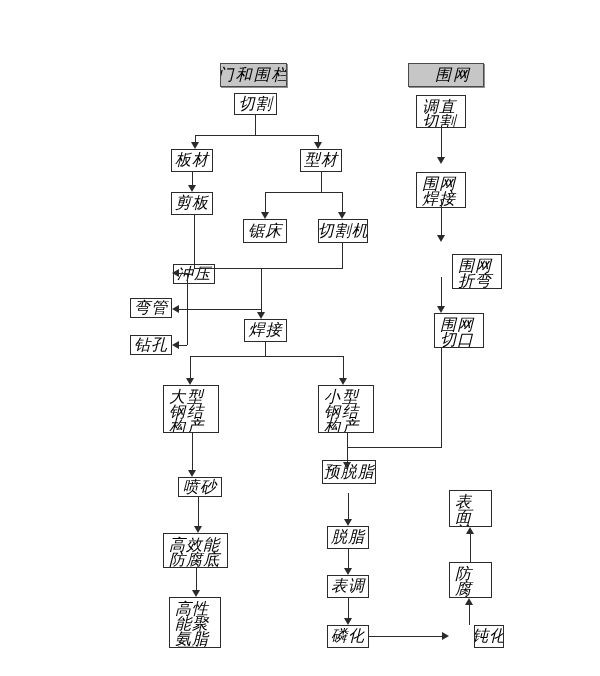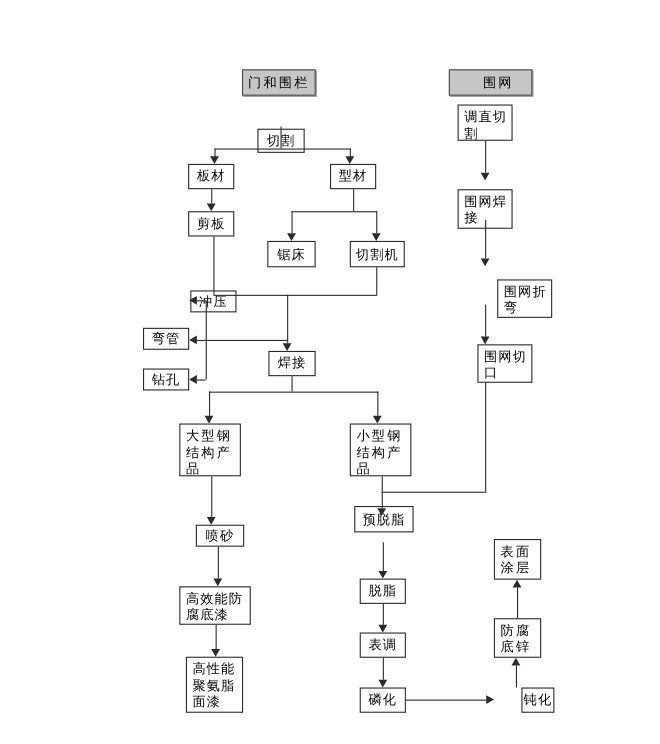--- a/index.html
+++ b/index.html
@@ -17,22 +17,22 @@
     font-family:"DejaVu Sans",sans-serif;color:var(--text);
     position:relative;overflow:hidden;
   }
   .stage{position:absolute;left:0;top:0;width:600px;height:676px;}
   .title{
     position:absolute;left:0;top:15px;width:582px;text-align:center;
     font-size:14px;font-weight:bold;letter-spacing:2px;
   }
   .node{
     position:absolute;box-sizing:border-box;background:var(--box-fill);
-    border:1px solid var(--box-border);font-size:12px;color:var(--text);
-    overflow:hidden;word-break:break-all;
+    border:1px solid var(--box-border);font-size:16px;color:var(--text);
+    overflow:hidden;word-break:break-all;font-style:italic;
   }
   .node.single{display:flex;align-items:center;justify-content:center;letter-spacing:1px;white-space:nowrap;}
   .node.multi{padding:3px 4px 0 5px;line-height:15px;letter-spacing:1px;text-align:left;}
   .node.wide{letter-spacing:2px;}
   .node.header{
     background:var(--header-fill);border:1px solid var(--header-border);
     box-shadow:1px 1px 0 #909090;letter-spacing:2px;
   }
   .hl{position:absolute;height:1px;background:var(--line);}
   .vl{position:absolute;width:1px;background:var(--line);}
@@ -44,21 +44,21 @@
 </style>
 </head>
 <body>
 
 <div class="stage">
 
 
   <div class="node single header" style="left:220px;top:63px;width:67px;height:24px;">门和围栏</div>
   <div class="node single header" style="left:408px;top:63px;width:76px;height:24px;padding-left:14px;">围网</div>
 
-  <div class="node single" style="left:234px;top:93px;width:43px;height:22px;margin-top:24px;">切割</div>
+  <div class="node single" style="left:234px;top:93px;width:43px;height:22px;">切割</div>
   <div class="node single" style="left:171px;top:149px;width:42px;height:23px;">板材</div>
   <div class="node single" style="left:300px;top:149px;width:42px;height:23px;">型材</div>
   <div class="node single" style="left:171px;top:192px;width:42px;height:23px;">剪板</div>
   <div class="node single" style="left:243px;top:219px;width:44px;height:24px;">锯床</div>
   <div class="node single" style="left:318px;top:219px;width:50px;height:24px;">切割机</div>
   <div class="node single" style="left:130px;top:264px;width:42px;height:20px;margin-left:43px;">冲压</div>
   <div class="node single" style="left:130px;top:298px;width:42px;height:20px;">弯管</div>
   <div class="node single" style="left:130px;top:335px;width:42px;height:20px;">钻孔</div>
   <div class="node single" style="left:244px;top:319px;width:43px;height:23px;">焊接</div>
   <div class="node multi wide" style="left:163px;top:385px;width:56px;height:48px;">大型钢结构产品</div>

